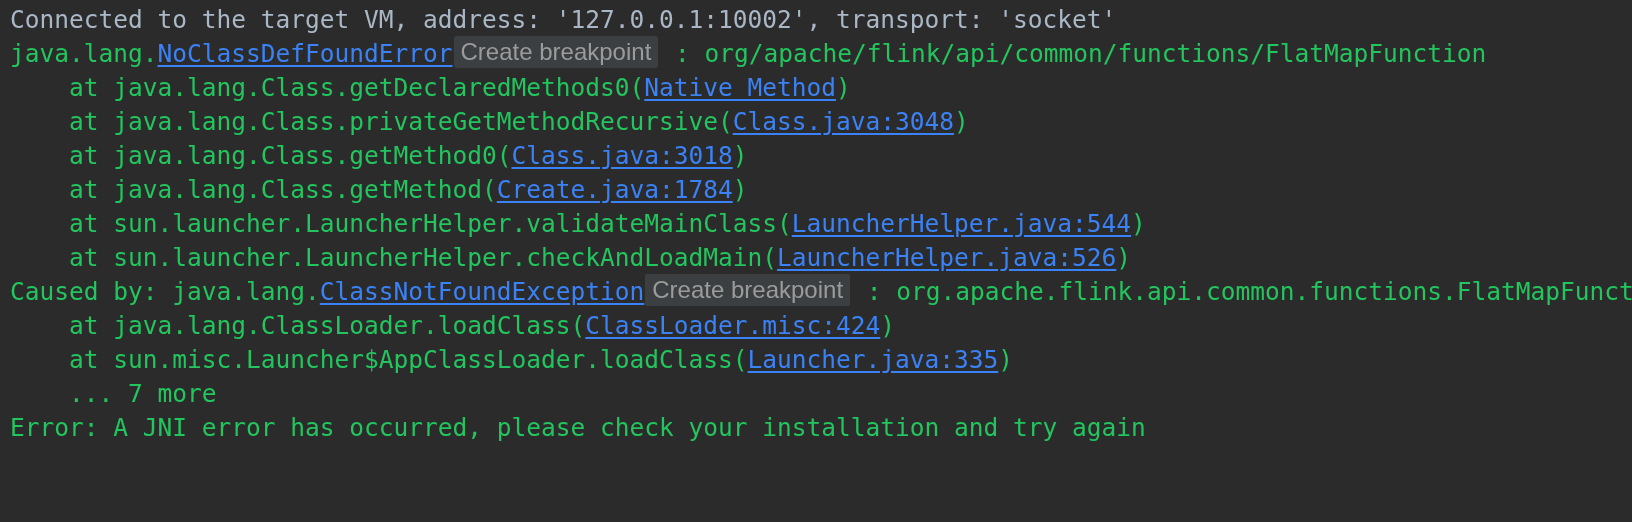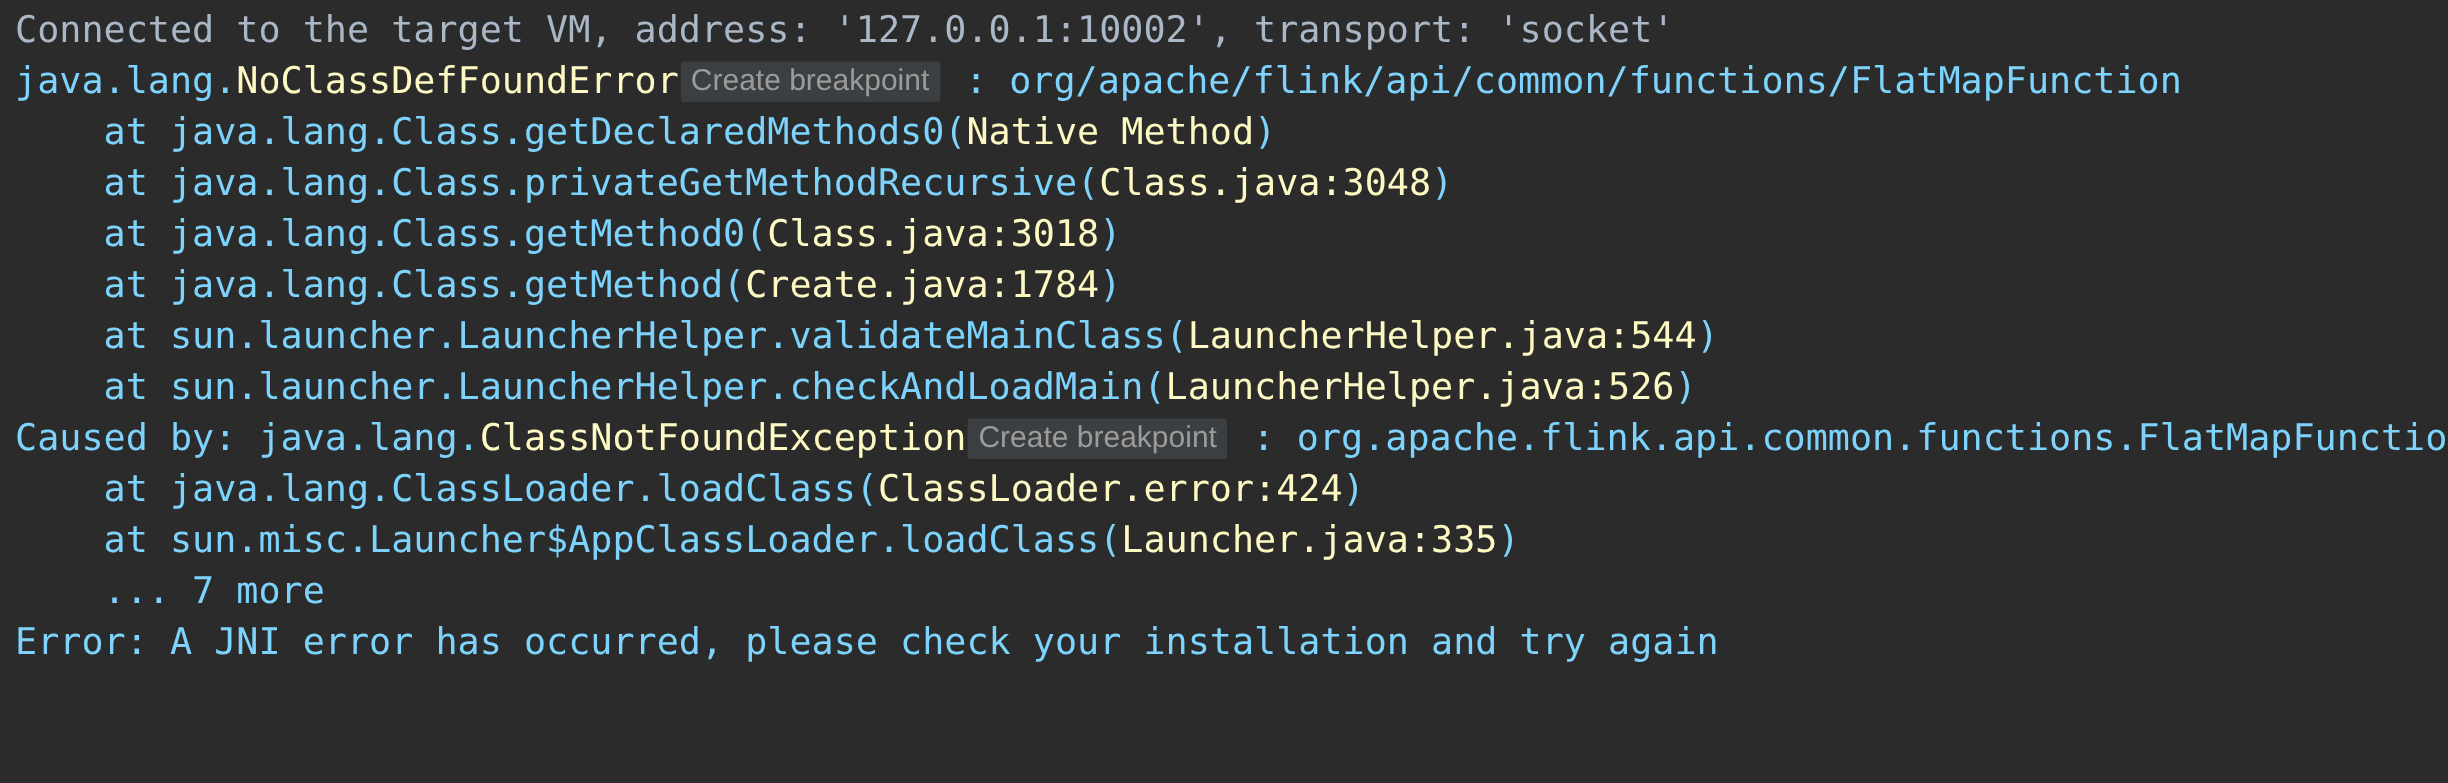--- a/index.html
+++ b/index.html
@@ -23,25 +23,25 @@
   .line {
     height: 34px;
     line-height: 34px;
     font-size: 24.5px;
     letter-spacing: 0px;
     white-space: pre;
     padding-left: 10px;
     font-family: "DejaVu Sans Mono", "Liberation Mono", monospace;
   }
   .sys   { color: #a9b7c6; }
-  .err   { color: #7dd3fc; }
-  .link  { color: #fef9c3; text-underline-offset: 3px; }
+  .err   { color: #22c55e; }
+  .link  { color: #3b82f6; text-decoration: underline; text-underline-offset: 3px; }
   .badge {
     font-family: "Liberation Sans", "DejaVu Sans", sans-serif;
-    font-size: 20px;
+    font-size: 24px;
     color: #9b9b9b;
     background: #3c3f41;
     padding: 2px 7px 3px 7px;
     border-radius: 2px;
     margin: 0 2px 0 1px;
     position: relative;
     top: -2px;
   }
 </style>
 </head>
@@ -50,17 +50,17 @@
 <div id="console">
     <div class="line"><span class="sys">Connected to the target VM, address: '127.0.0.1:10002', transport: 'socket'</span></div>
     <div class="line"><span class="err">java.lang.</span><span class="link">NoClassDefFoundError</span><span class="badge">Create breakpoint</span><span class="err"> : org/apache/flink/api/common/functions/FlatMapFunction</span></div>
     <div class="line"><span class="err">    at java.lang.Class.getDeclaredMethods0(</span><span class="link">Native Method</span><span class="err">)</span></div>
     <div class="line"><span class="err">    at java.lang.Class.privateGetMethodRecursive(</span><span class="link">Class.java:3048</span><span class="err">)</span></div>
     <div class="line"><span class="err">    at java.lang.Class.getMethod0(</span><span class="link">Class.java:3018</span><span class="err">)</span></div>
     <div class="line"><span class="err">    at java.lang.Class.getMethod(</span><span class="link">Create.java:1784</span><span class="err">)</span></div>
     <div class="line"><span class="err">    at sun.launcher.LauncherHelper.validateMainClass(</span><span class="link">LauncherHelper.java:544</span><span class="err">)</span></div>
     <div class="line"><span class="err">    at sun.launcher.LauncherHelper.checkAndLoadMain(</span><span class="link">LauncherHelper.java:526</span><span class="err">)</span></div>
     <div class="line"><span class="err">Caused by: java.lang.</span><span class="link">ClassNotFoundException</span><span class="badge">Create breakpoint</span><span class="err"> : org.apache.flink.api.common.functions.FlatMapFunction</span></div>
-    <div class="line"><span class="err">    at java.lang.ClassLoader.loadClass(</span><span class="link">ClassLoader.error:424</span><span class="err">)</span></div>
+    <div class="line"><span class="err">    at java.lang.ClassLoader.loadClass(</span><span class="link">ClassLoader.misc:424</span><span class="err">)</span></div>
     <div class="line"><span class="err">    at sun.misc.Launcher$AppClassLoader.loadClass(</span><span class="link">Launcher.java:335</span><span class="err">)</span></div>
     <div class="line"><span class="err">    ... 7 more</span></div>
     <div class="line"><span class="err">Error: A JNI error has occurred, please check your installation and try again</span></div>
   </div>
 
 </body></html>

